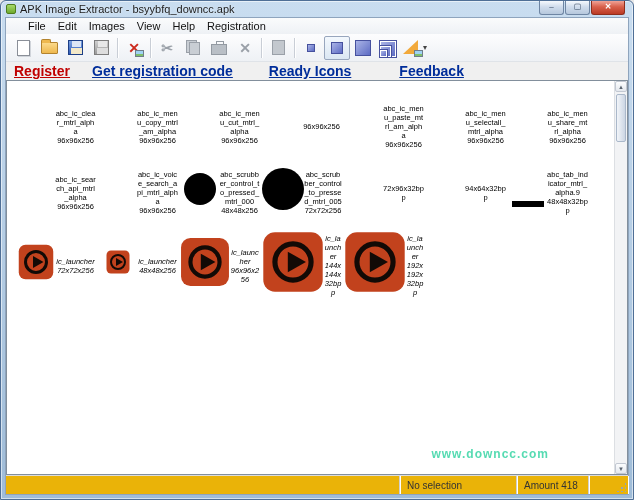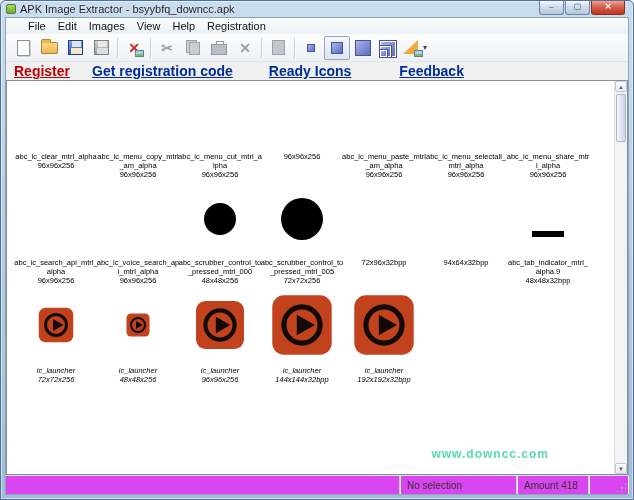--- a/index.html
+++ b/index.html
@@ -59,39 +59,39 @@
   
   .linksbar{ height:18px; background:#f0f0f0; display:flex; align-items:center; flex:none; }
   .link{ font-size:14px; font-weight:bold; text-decoration:underline; color:#002d9a; white-space:nowrap; }
   .link.register{ color:#c00000; margin-left:8px; }
   .link.g1{ margin-left:22px; } .link.g2{ margin-left:36px; } .link.g3{ margin-left:48px; }
   
   .content{ position:relative; flex:1; background:#fff; border:1px solid #828f9c; overflow:hidden; }
   .grid{ position:absolute; left:0; top:0; right:14px; bottom:0; padding:16px 0 0 8px; }
   .row{ display:flex; }
   .row.r2{ margin-top:8px; } .row.r3{ margin-top:6px;font-style:italic; }
-  .cell{ width:80px; margin:0 1px; display:flex; flex-direction:column; align-items:center; flex:none; }
+  .cell{ width:80px; margin:0 1px; display:flex; flex-direction:row; align-items:center; flex:none; }
   .thumb{ width:100%; display:flex; align-items:center; justify-content:center; }
   .r1 .thumb{ height:48px; } .r2 .thumb{ height:64px; } .r3 .thumb{ height:68px; }
   .thumb.bottom{ align-items:flex-end; padding-bottom:14px; }
   .lbl{ margin-top:7px; text-align:center; font-size:7.5px; line-height:9px; color:#000; width:84px; word-break:break-all; }
   .circle{ background:#000; border-radius:50%; }
   .c32{ width:32px; height:32px; } .c42{ width:42px; height:42px; }
   .bar{ width:32px; height:6px; background:#000; }
   .launch{ display:block; }
   .l36{ width:36px; height:36px; } .l24{ width:24px; height:24px; }
   .l50{ width:50px; height:50px; } .l62{ width:62px; height:62px; }
   .watermark{ position:absolute; right:78px; bottom:13px; font-size:12px; font-weight:bold; color:#56dbb2; letter-spacing:1px;margin-top:24px; }
   
   .vscroll{ position:absolute; top:0; right:0; bottom:0; width:13px; background:#f2f3f5; border-left:1px solid #dcdfe3; display:flex; flex-direction:column; }
   .sb-btn{ height:11px; font-size:6px; color:#5a6470; text-align:center; line-height:11px; background:linear-gradient(#fcfdfe,#e4e8ee); border:1px solid #c2c8d2; border-radius:2px; flex:none; }
   .sb-track{ flex:1; position:relative; }
   .sb-thumb{ position:absolute; top:2px; left:1px; right:1px; height:48px; background:linear-gradient(90deg,#f2f5f9,#ccd6e4); border:1px solid #aab8ca; border-radius:2px; }
   
-  .statusbar{ height:19px; background:#d946ef; border-top:1px solid #dcdcdc; display:flex; align-items:stretch; font-size:10px; color:#333; flex:none; }
+  .statusbar{ height:19px; background:#eab308; border-top:1px solid #dcdcdc; display:flex; align-items:stretch; font-size:10px; color:#333; flex:none; }
   .st{ border-right:1px solid #cfcfcf; box-shadow:1px 0 0 #fff; display:flex; align-items:center; padding-left:7px; }
   .st.s1{ width:394px; } .st.s2{ width:117px; } .st.s3{ width:72px; }
   .st.s4{ flex:1; border-right:none; position:relative; }
   .grip{ position:absolute; right:2px; bottom:2px; width:10px; height:10px;
     background-image:radial-gradient(circle at 2px 2px,#9aa4ae 1px,transparent 1.2px);
     background-size:4px 4px; clip-path:polygon(100% 0,100% 100%,0 100%); }
 </style>
 </head>
 <body>
 

